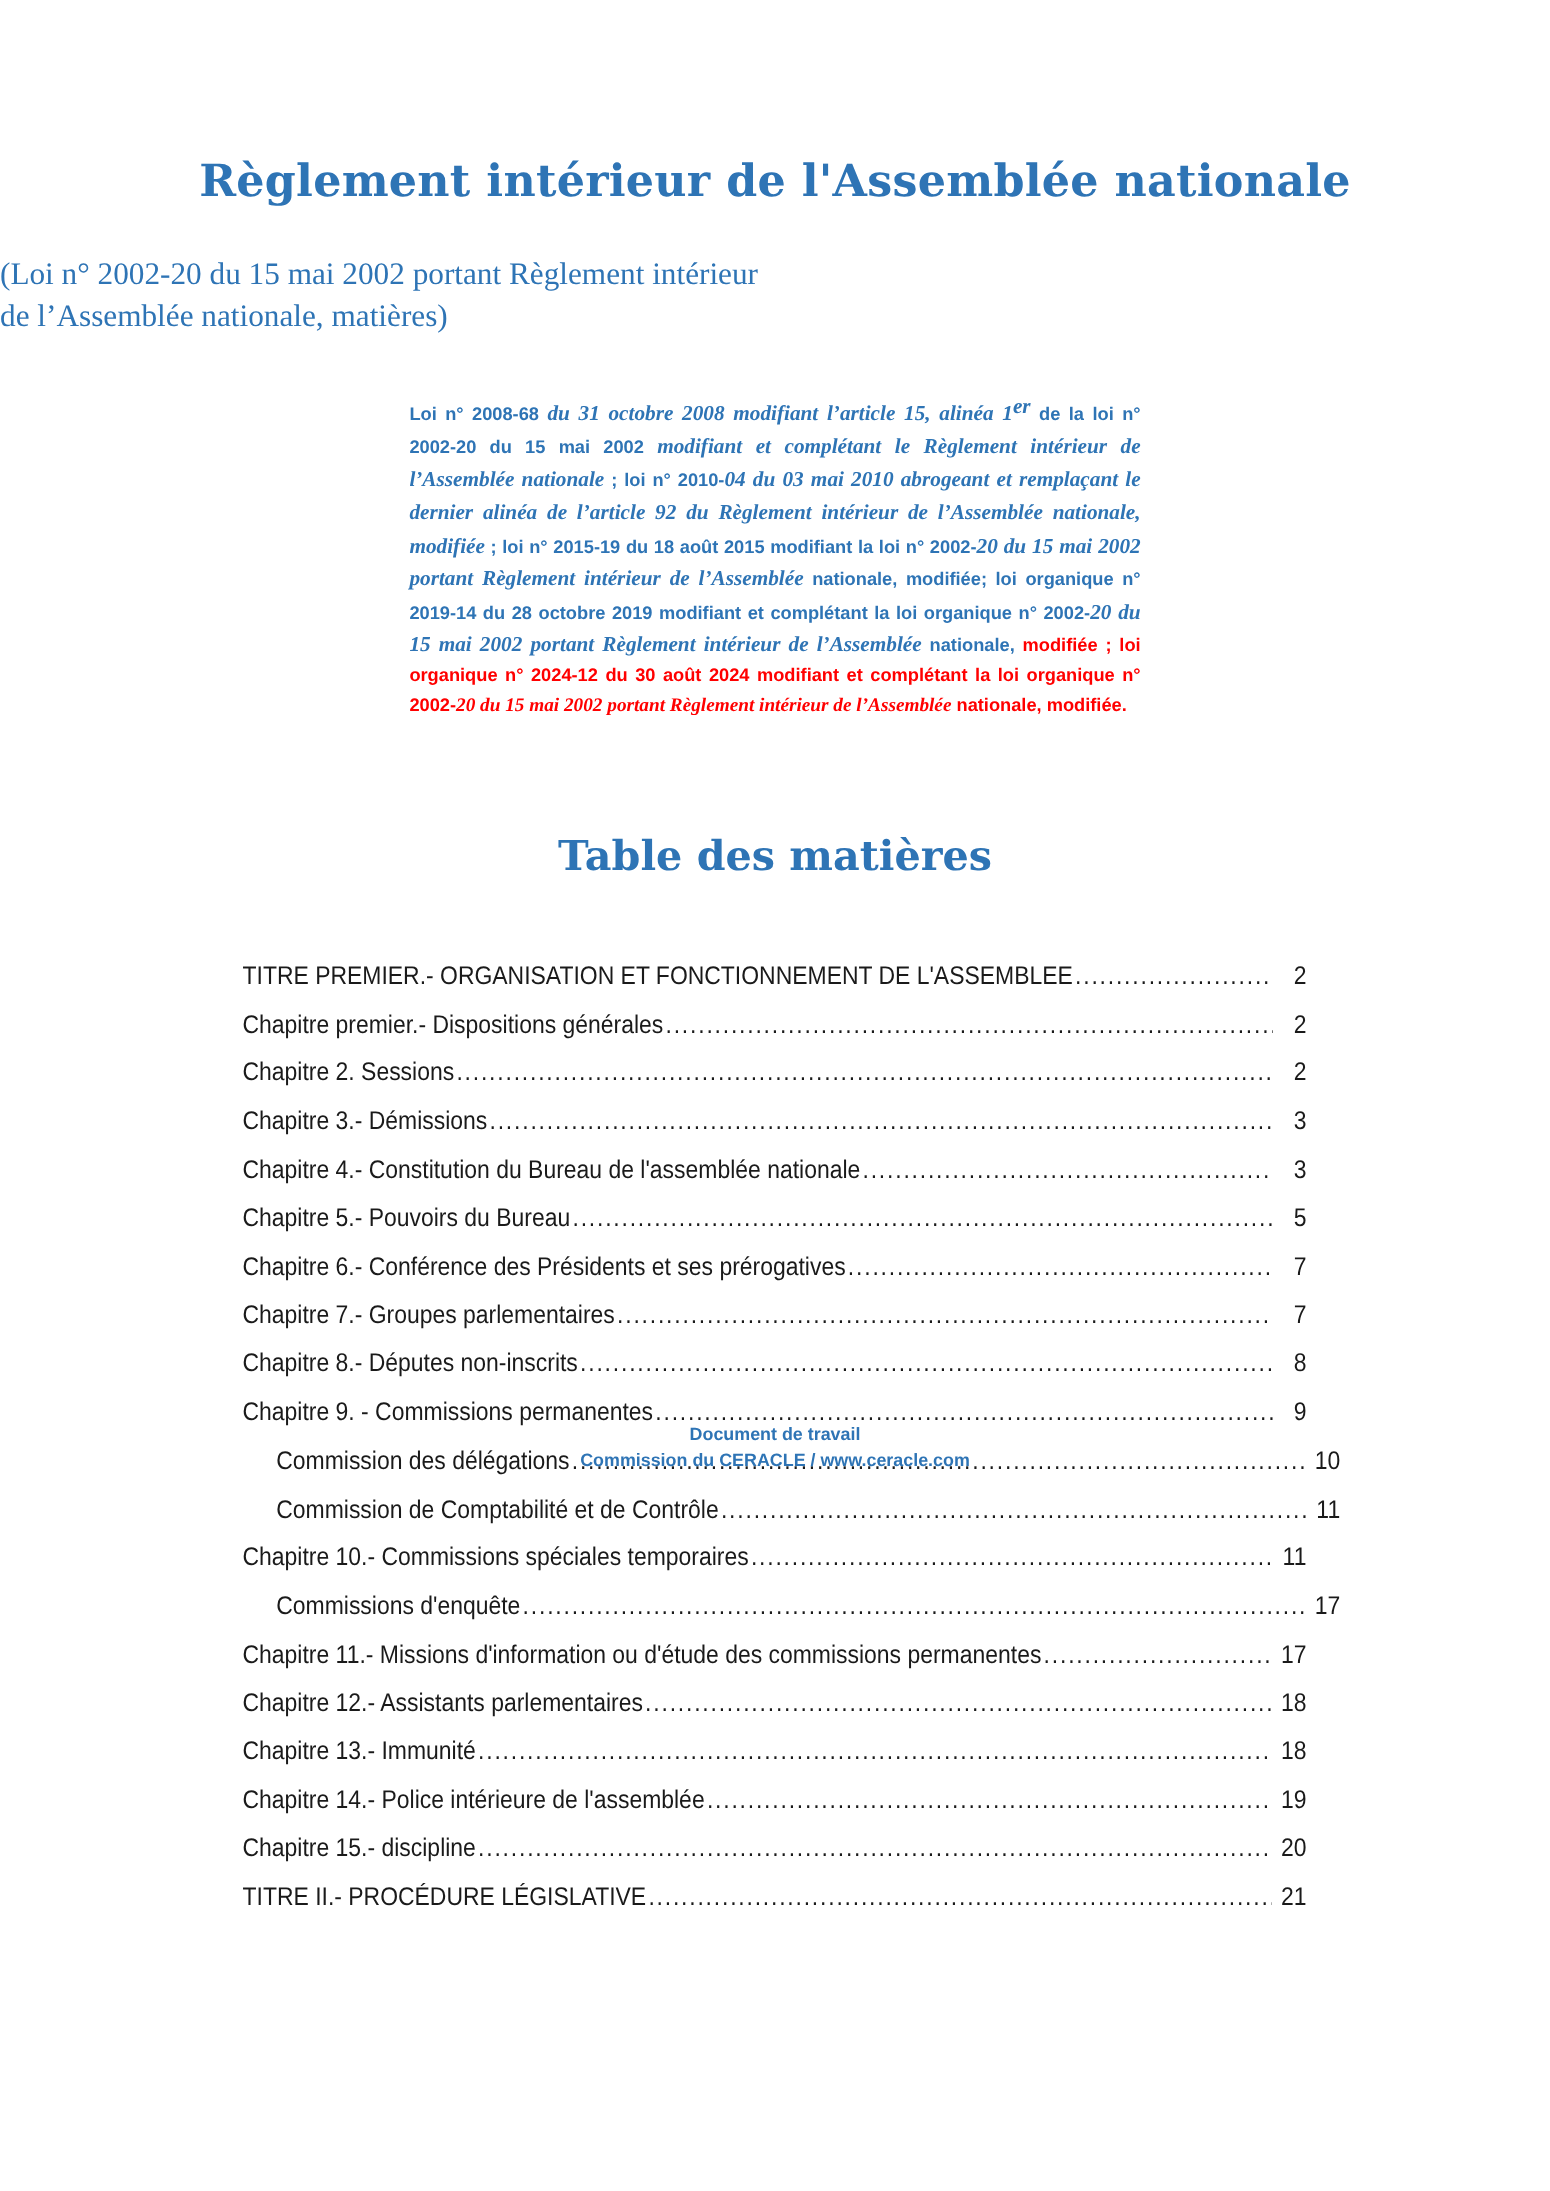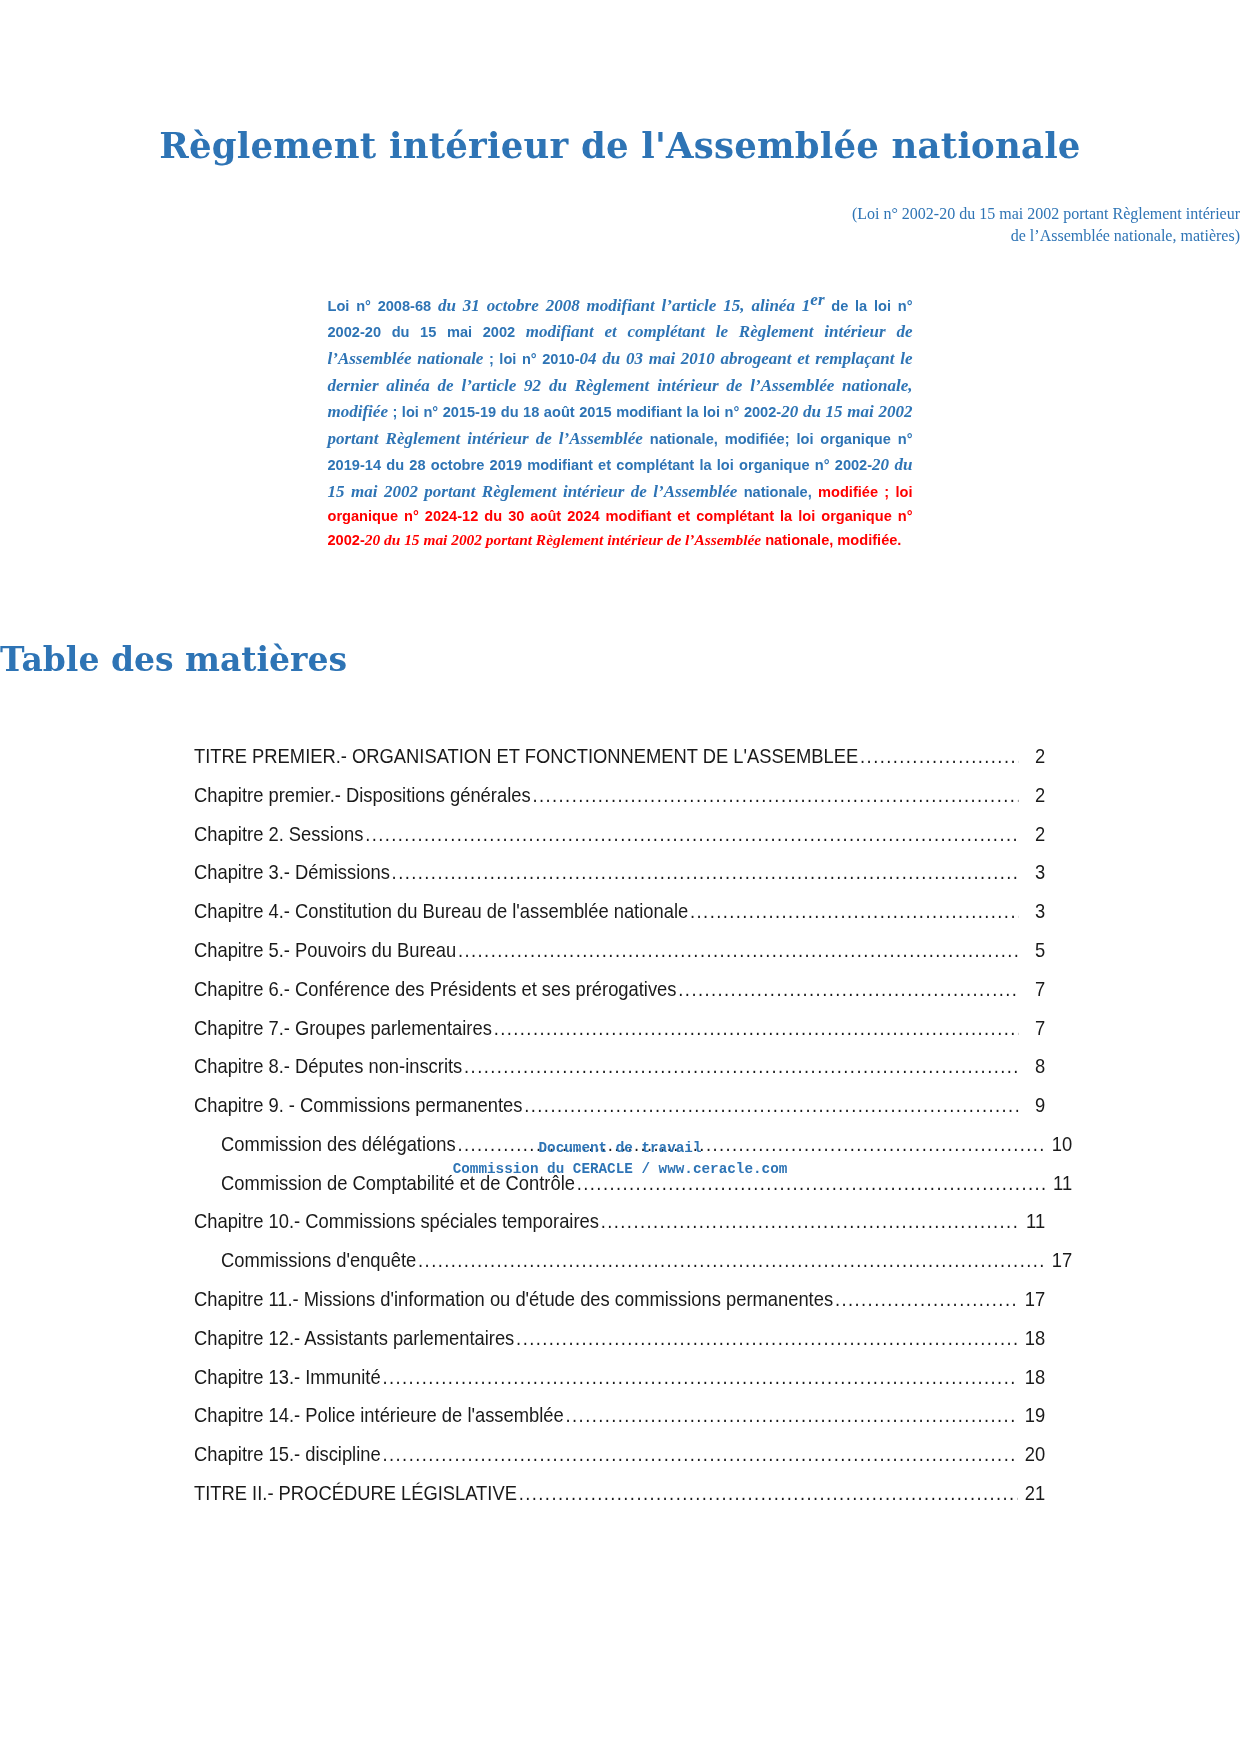--- a/index.html
+++ b/index.html
@@ -31,23 +31,23 @@
     font-weight: bold;
     font-size: 35.5px;
     color: #2E74B5;
     letter-spacing: 0.2px;
     margin: 0;
     padding-top: 126px;
     line-height: 1.15;
   }
 
   .doc-subtitle {
-    text-align: right;
+    text-align: left;
     font-family: "Liberation Serif", "DejaVu Serif", serif;
-    font-size: 16px;
+    font-size: 25px;
     color: #2E74B5;
     line-height: 1.38;
     margin: 0;
     padding-top: 36px;
   }
 
   
   .legal-block {
     width: 585px;
     margin: 0 auto;
@@ -76,20 +76,21 @@
     font-size: 15.4px;
   }
   .legal-block sup {
     font-size: 0.68em;
     vertical-align: super;
     line-height: 0;
   }
 
   
   .toc-heading {
+    text-align: center;
     font-family: "DejaVu Serif", "Liberation Serif", serif;
     font-weight: bold;
     font-size: 33px;
     color: #2E74B5;
     margin: 0;
     padding-top: 88px;
   }
 
   
   .toc {
@@ -135,21 +136,21 @@
     padding-left: 6px;
   }
 
   
   .footer {
     position: absolute;
     left: 0;
     right: 0;
     bottom: 0;
     text-align: center;
-    font-family: Liberation Mono, monospace;
+    font-family: Liberation Sans, sans-serif;
     font-weight: bold;
     font-size: 14.3px;
     line-height: 1.42;
     color: #2E74B5;
     padding-bottom: 232px;
   }
   .footer div { margin: 0; }
 </style>
 </head>
 <body>

